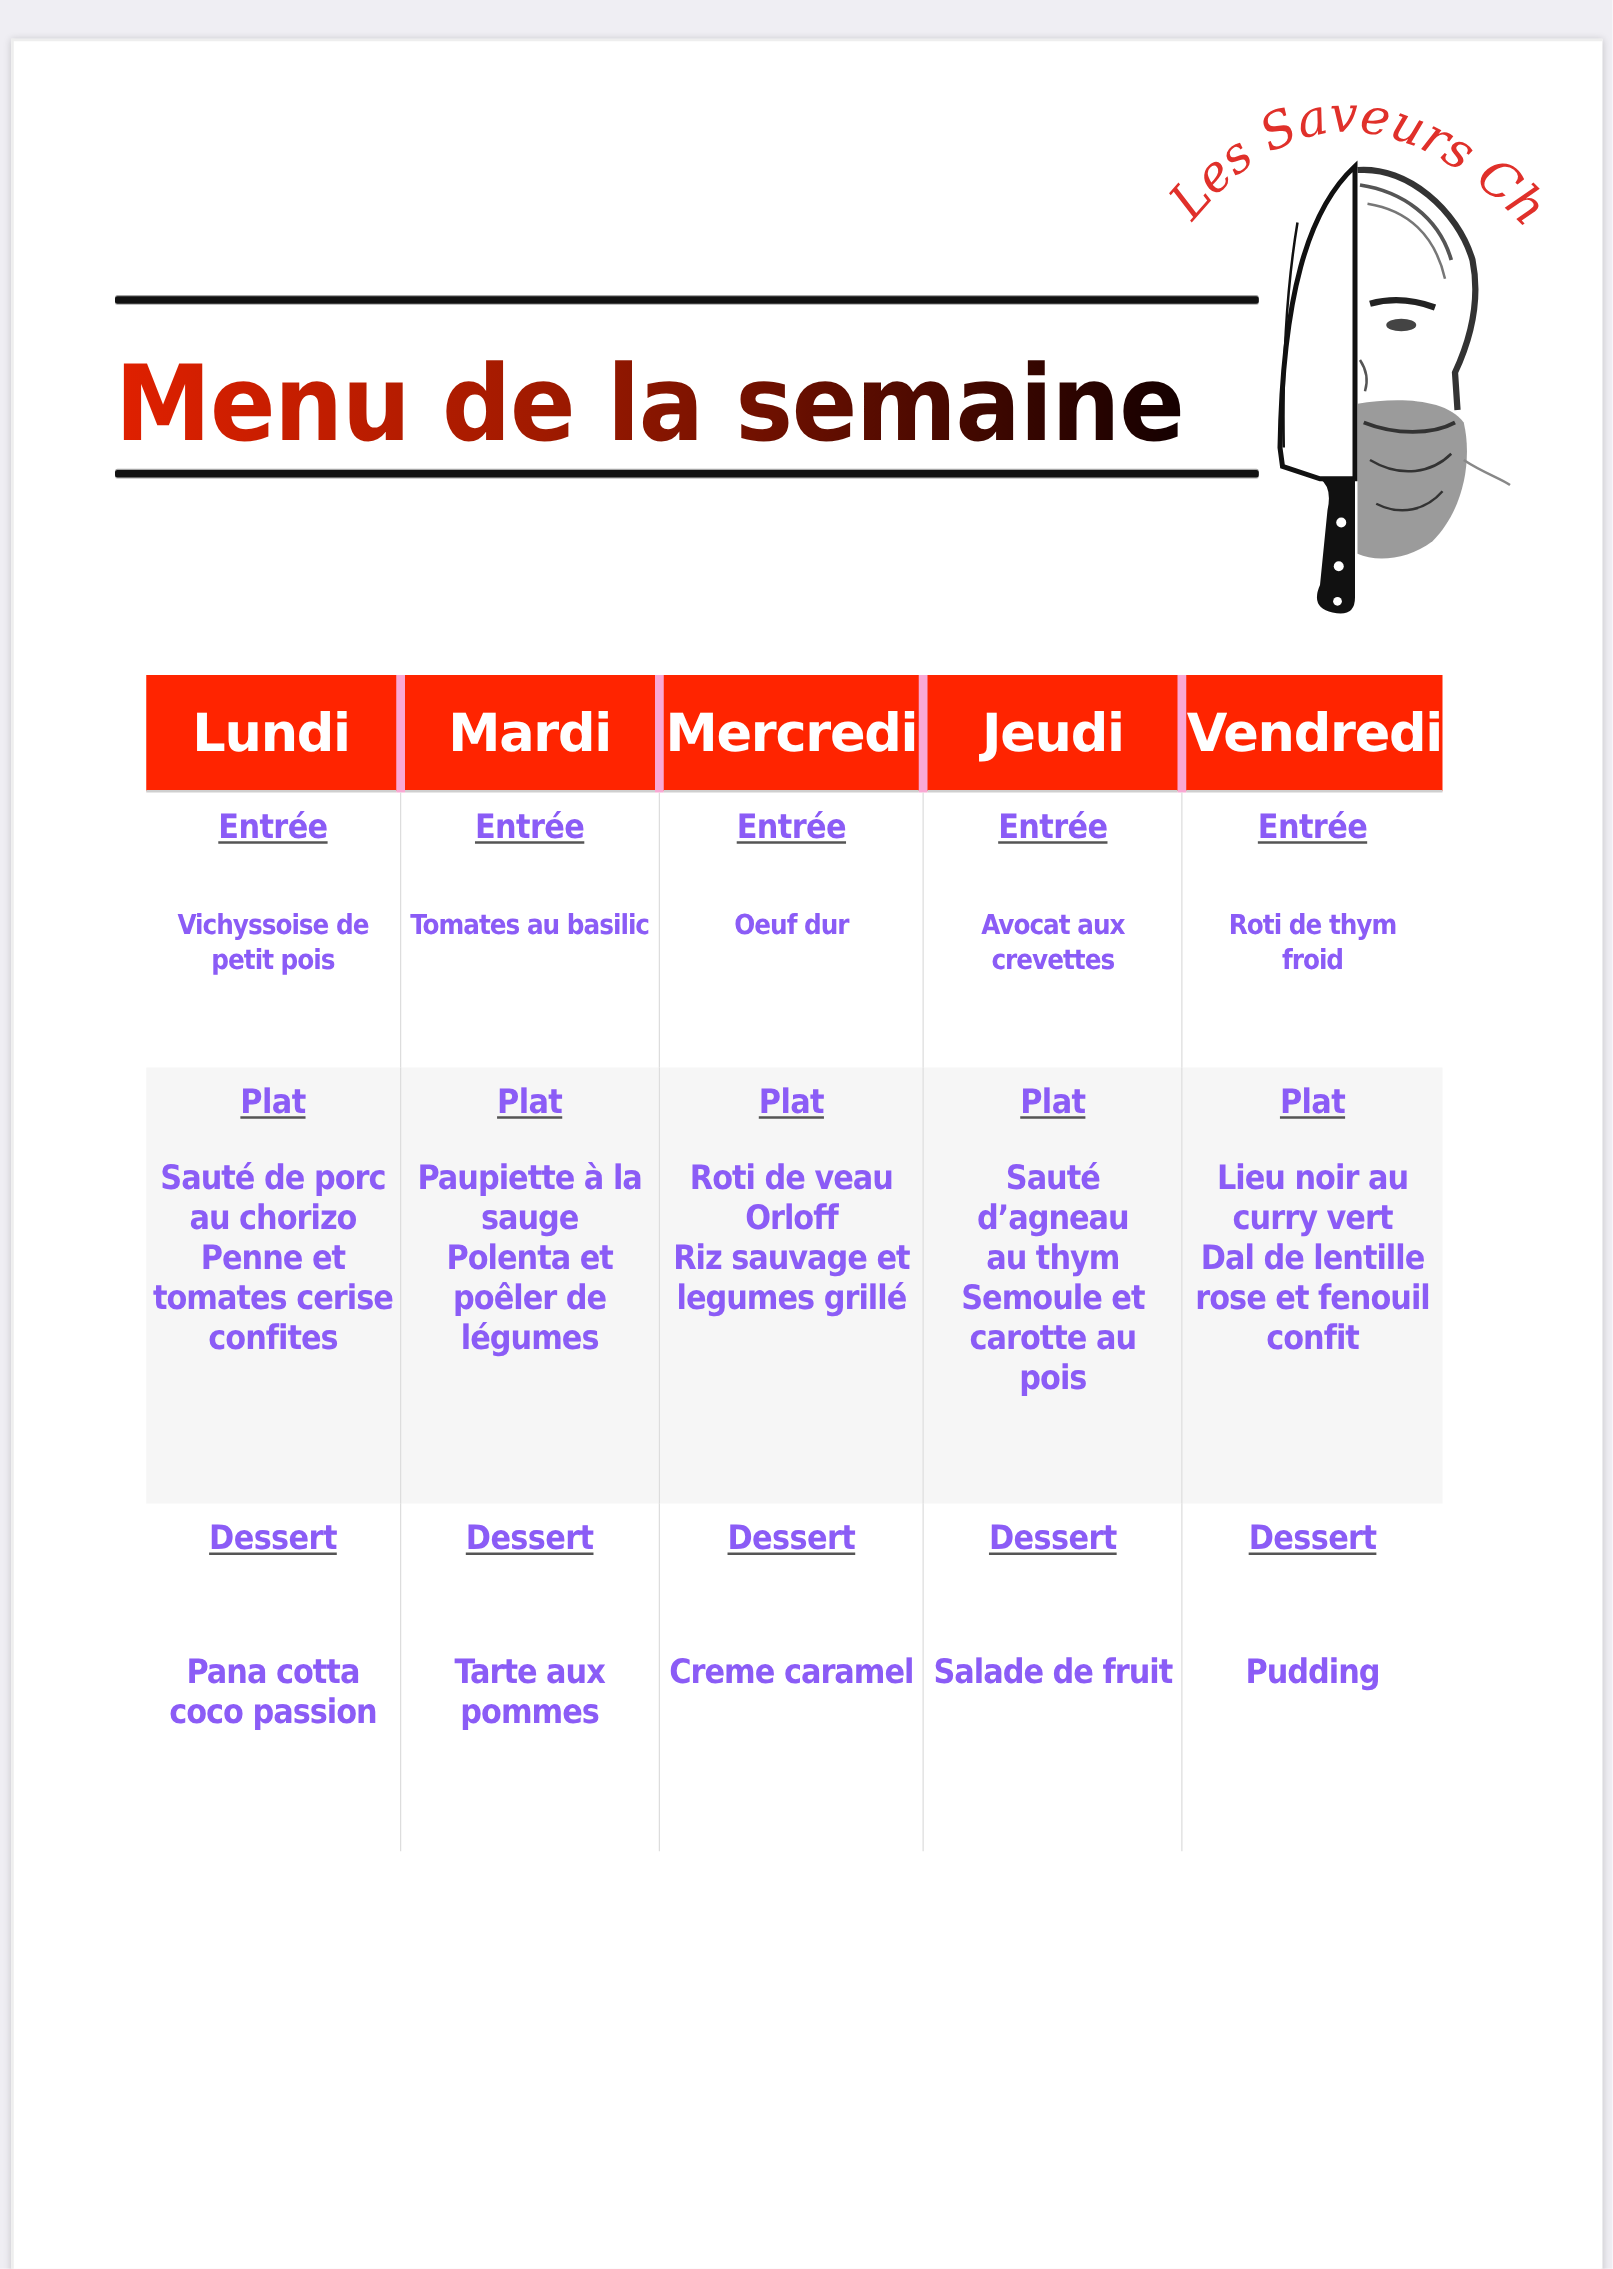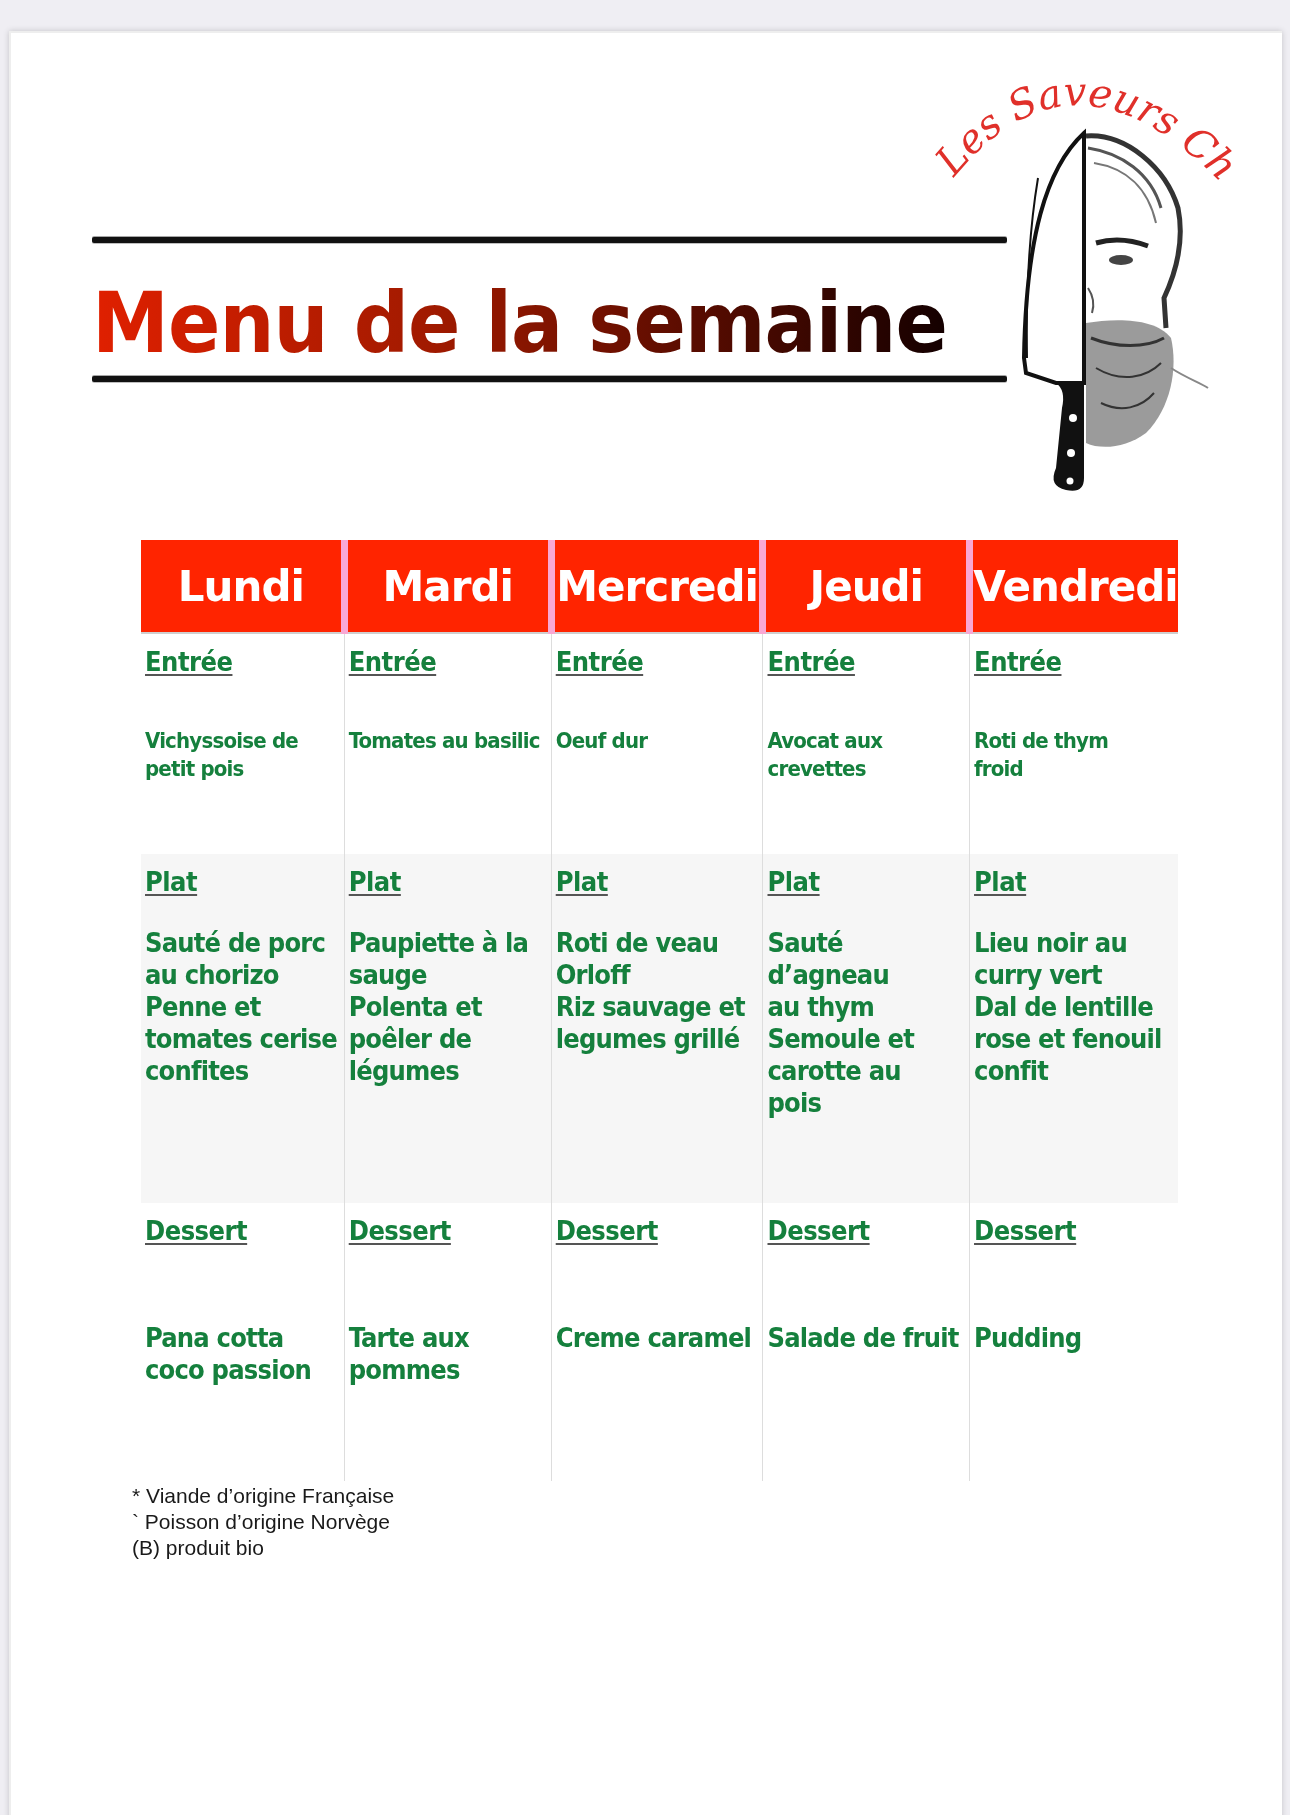--- a/index.html
+++ b/index.html
@@ -37,39 +37,39 @@
   }
   
   .logo { position: absolute; left: 905px; top: 5px; width: 340px; height: 470px; }
   .logo svg { width: 100%; height: 100%; }
   .logo-text {
     font-family: "DejaVu Serif", serif; font-style: italic;
     fill: #e0302a; font-size: 40px;
   }
   
   .menu-table {
-    position: absolute; left: 130px; top: 507px; width: 1037px;
+    position: absolute; left: 106px; top: 507px; width: 1037px;
     border-collapse: collapse;
   }
   .menu-table th {
     background: #ff2400; color: #fff;
     height: 92px; width: 205px;
     font-family: "DejaVu Sans", sans-serif; font-weight: bold; font-size: 42px;
     letter-spacing: -1px;
     border-left: 7px solid #f9a8d4;
     border-bottom: 2px solid #cfcfcf;
     padding: 0;
   }
   .menu-table th:first-child { border-left: none; }
   .menu-table td {
-    vertical-align: top; text-align: left;
+    vertical-align: top; text-align: center;
     border-left: 1px solid #dddddd;
     padding: 0 4px;
     font-family: "DejaVu Sans Condensed", "DejaVu Sans", sans-serif;
-    color: #15803d;
+    color: #8b5cf6;
   }
   .menu-table td:first-child { border-left: none; }
   .row-entree td { height: 220px; background: #ffffff; }
   .row-plat td { height: 349px; background: #f6f6f6; }
   .row-dessert td { height: 278px; background: #ffffff; }
   .course-label {
     display: inline-block; margin-top: 12px;
     font-weight: bold; font-size: 27px; text-decoration: underline;
     text-decoration-color: #555; text-underline-offset: 3px;
     letter-spacing: -0.5px;
@@ -180,18 +180,13 @@
 coco passion</div></td>
         <td><span class="course-label">Dessert</span><div class="dish">Tarte aux
 pommes</div></td>
         <td><span class="course-label">Dessert</span><div class="dish">Creme caramel</div></td>
         <td><span class="course-label">Dessert</span><div class="dish">Salade de fruit</div></td>
         <td><span class="course-label">Dessert</span><div class="dish">Pudding</div></td>
       </tr>
     </tbody>
   </table>
 
-  <div class="notes">
-    <div>* Viande d’origine Française</div>
-    <div>` Poisson d’origine Norvège</div>
-    <div>(B) produit bio</div>
-  </div>
 </div>
 
 </body></html>

